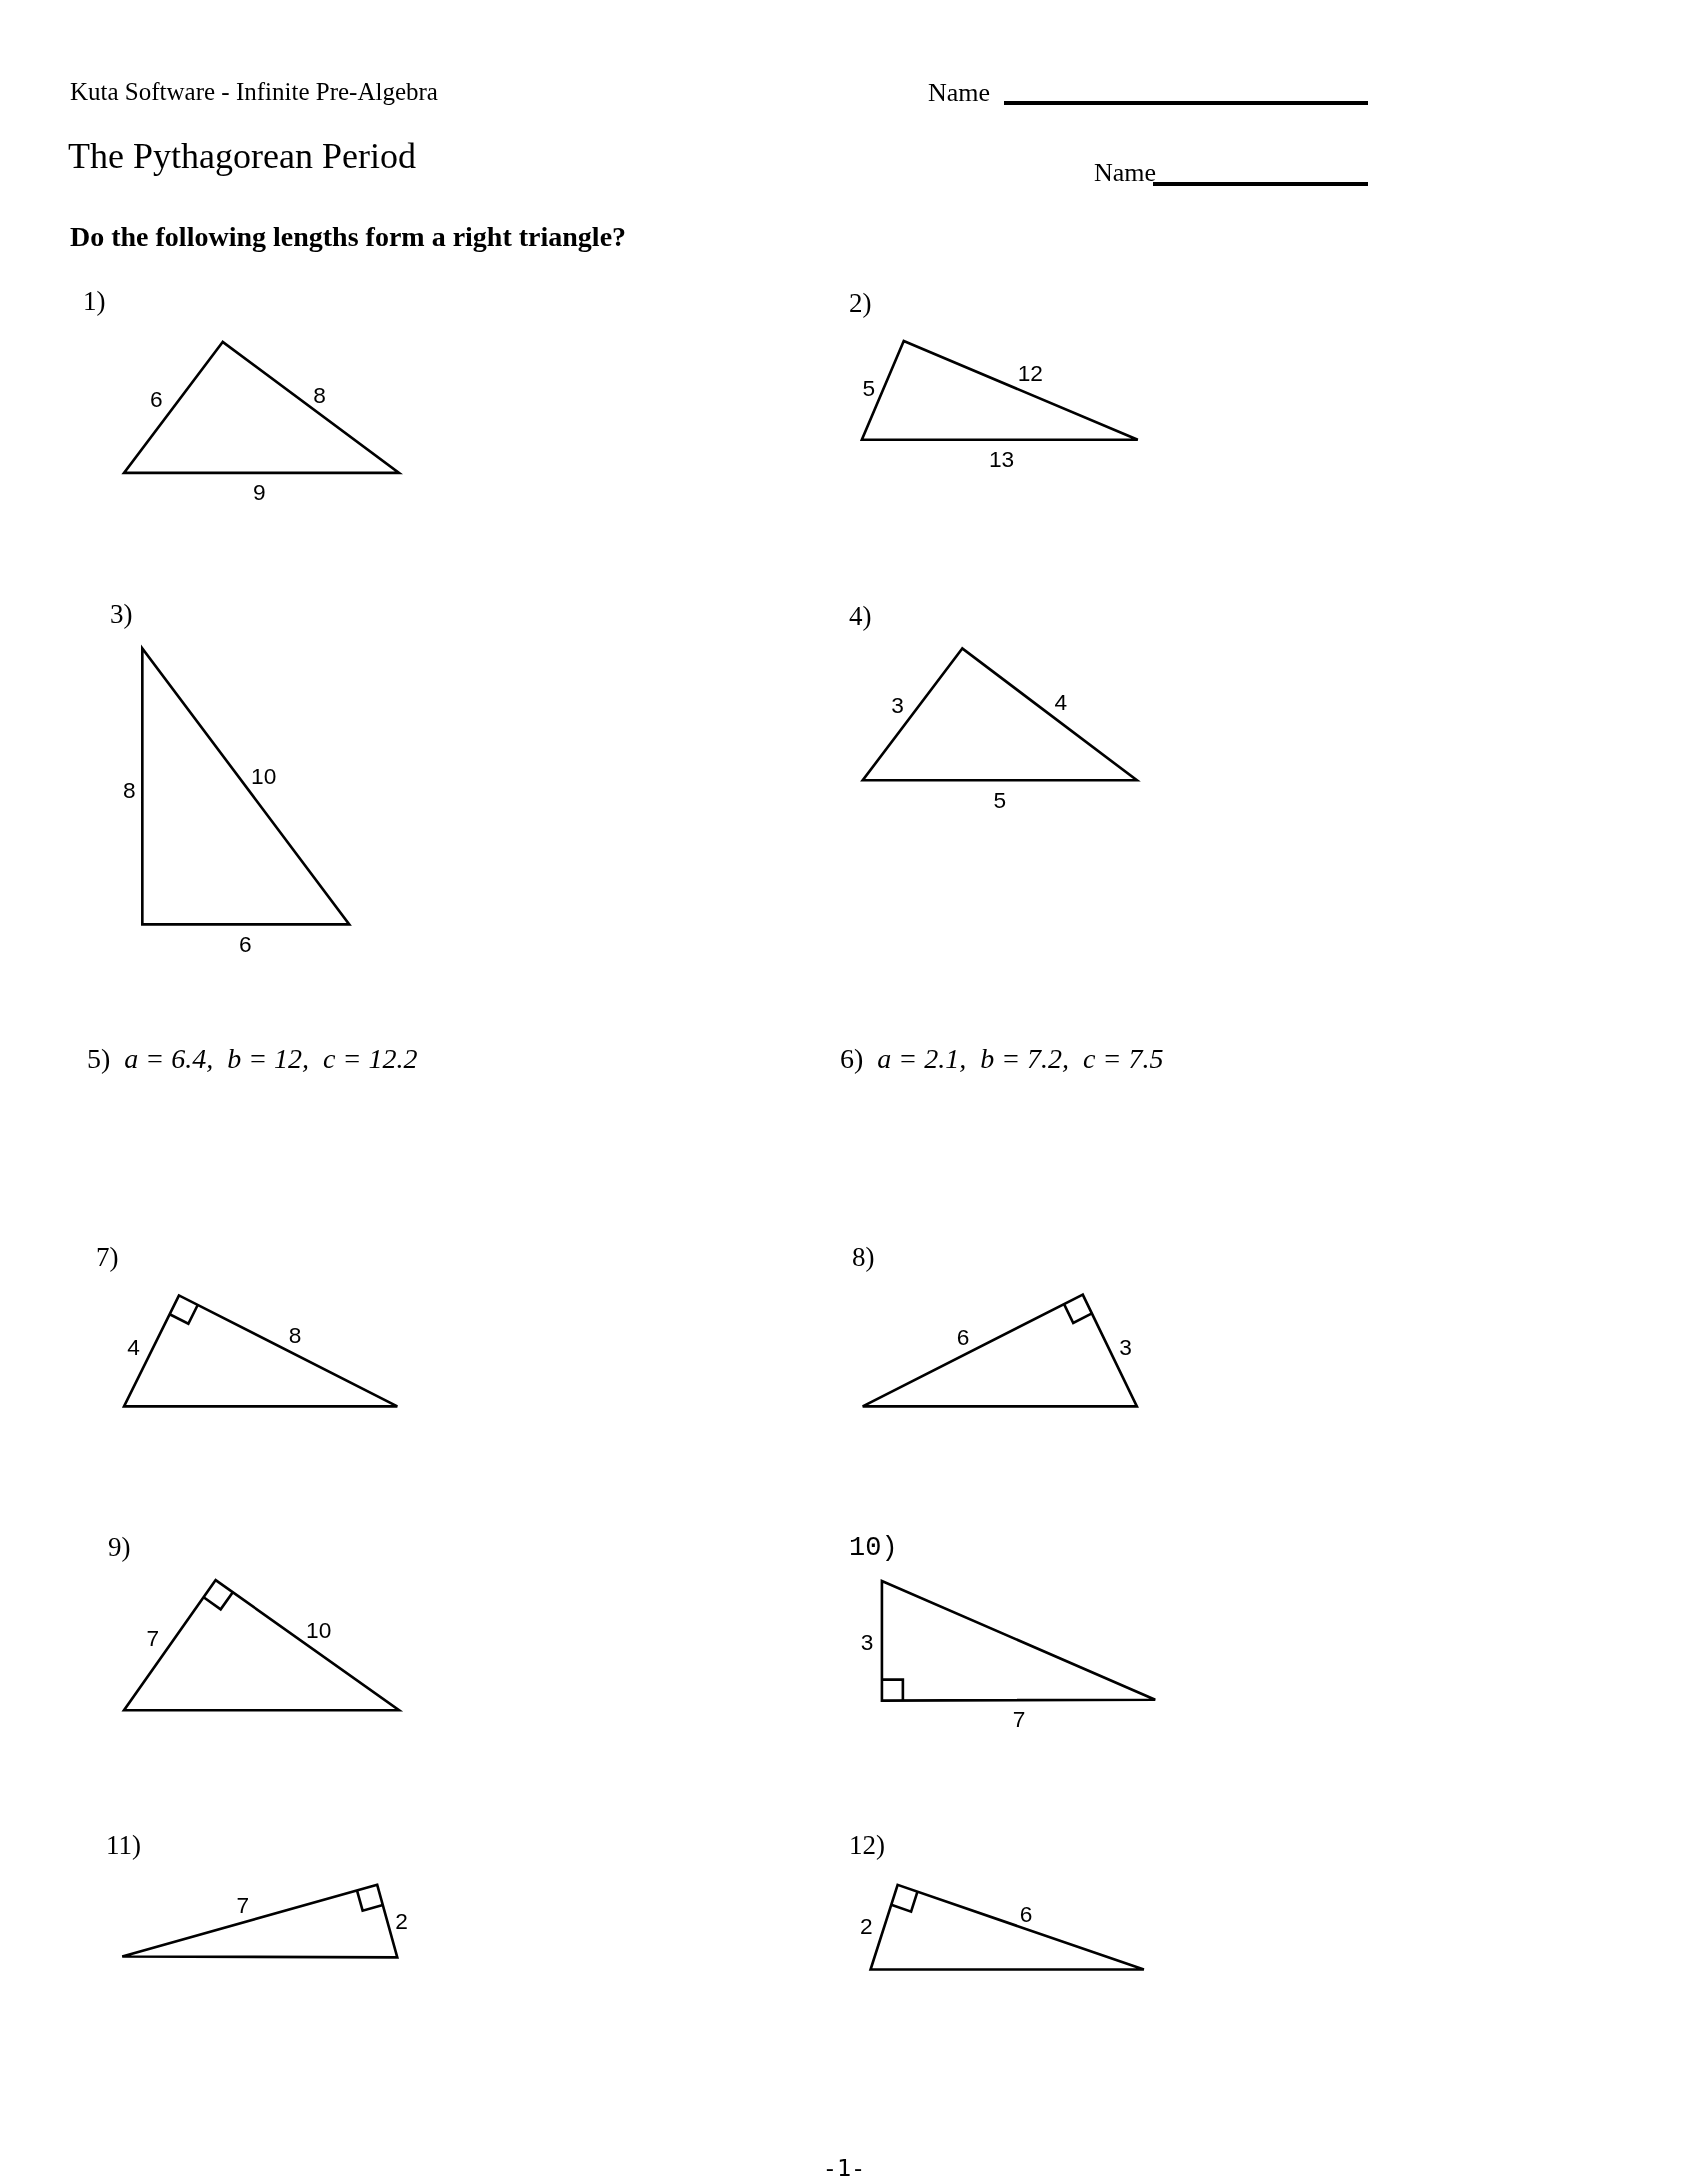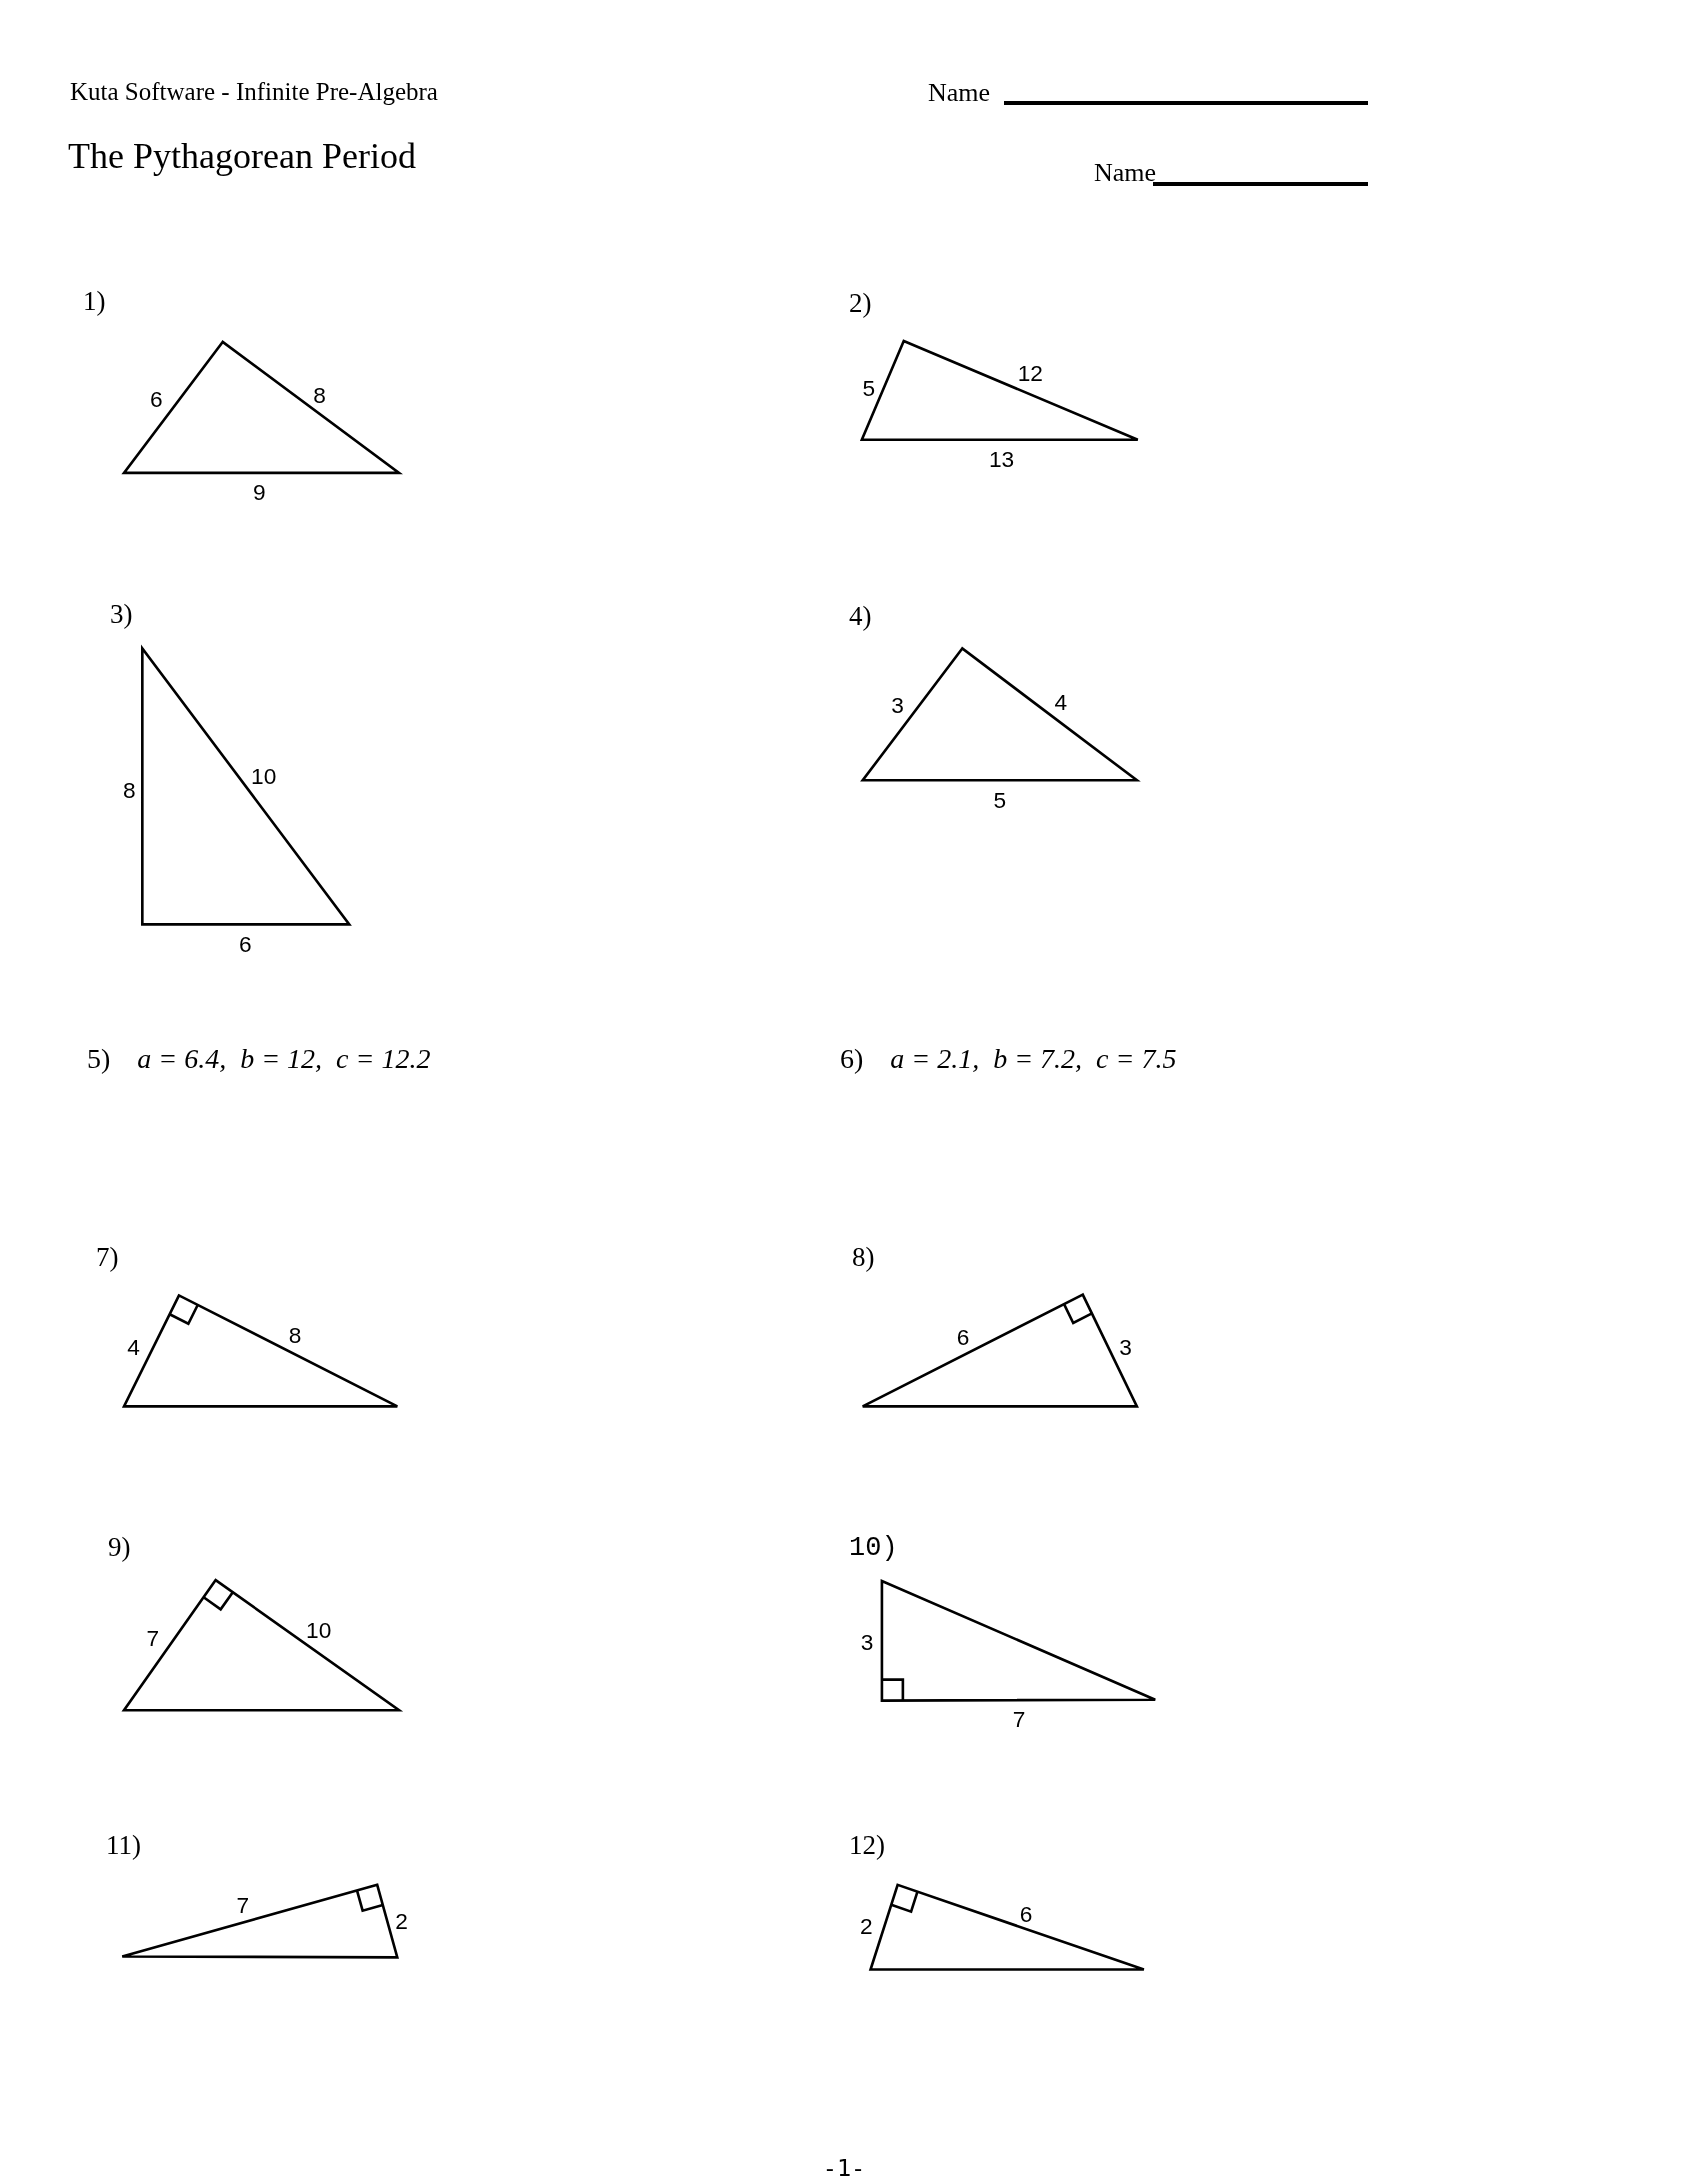--- a/index.html
+++ b/index.html
@@ -12,21 +12,21 @@
   }
   .abs { position:absolute; line-height:1.05; white-space:pre; }
   .brand { font-size:25px; }
   .title { font-size:36px; }
   .blank-label { font-size:26px; }
   .rule { position:absolute; background:#000; height:3.5px; }
   .instr { font-size:28px; font-weight:bold; }
   .prob-num { position:absolute; font-size:27px; line-height:1; white-space:pre; }
   .text-prob { position:absolute; font-size:28px; line-height:1; white-space:pre; }
   .tp-num { font-style:normal; }
-  .tp-body { font-style:italic; margin-left:27px; }
+  .tp-body { font-style:italic; margin-left:14px; }
   #diagram { position:absolute; left:0; top:0; }
   .tri { fill:none; stroke:#000; stroke-width:3; stroke-linejoin:miter; }
   .side-label {
     font-family:"Liberation Sans", sans-serif;
     font-size:26px; fill:#000; text-anchor:middle;
   }
   .footer-page { font-family:"DejaVu Sans Mono", monospace; font-size:23.6px; }
 </style>
 </head>
 <body>
@@ -39,20 +39,21 @@
   <div class="rule" style="left:1004px;top:101px;width:587px"></div>
 
   <div class="abs title" style="left:68px;top:138px">The Pythagorean Period</div>
 
   <div class="abs blank-label" style="left:1094px;top:159px">Name</div>
   <div class="rule" style="left:1153px;top:182px;width:267px"></div>
 
   <div class="abs blank-label" style="left:1439px;top:159px">Period</div>
   <div class="rule" style="left:1523px;top:182px;width:68px"></div>
 
+  <div class="abs instr" style="left:70px;top:222px">Do the following lengths form a right triangle?</div>
 
 
   <svg id="diagram" width="1687" height="2184" viewBox="0 0 1932 2500">
       <g>
         <polygon points="255,391 142,541 457,541" class="tri"></polygon>
         <text x="179" y="456" dominant-baseline="central" class="side-label">6</text>
         <text x="366" y="452" dominant-baseline="central" class="side-label">8</text>
         <text x="297" y="563" dominant-baseline="central" class="side-label">9</text>
       </g>
       <g>

